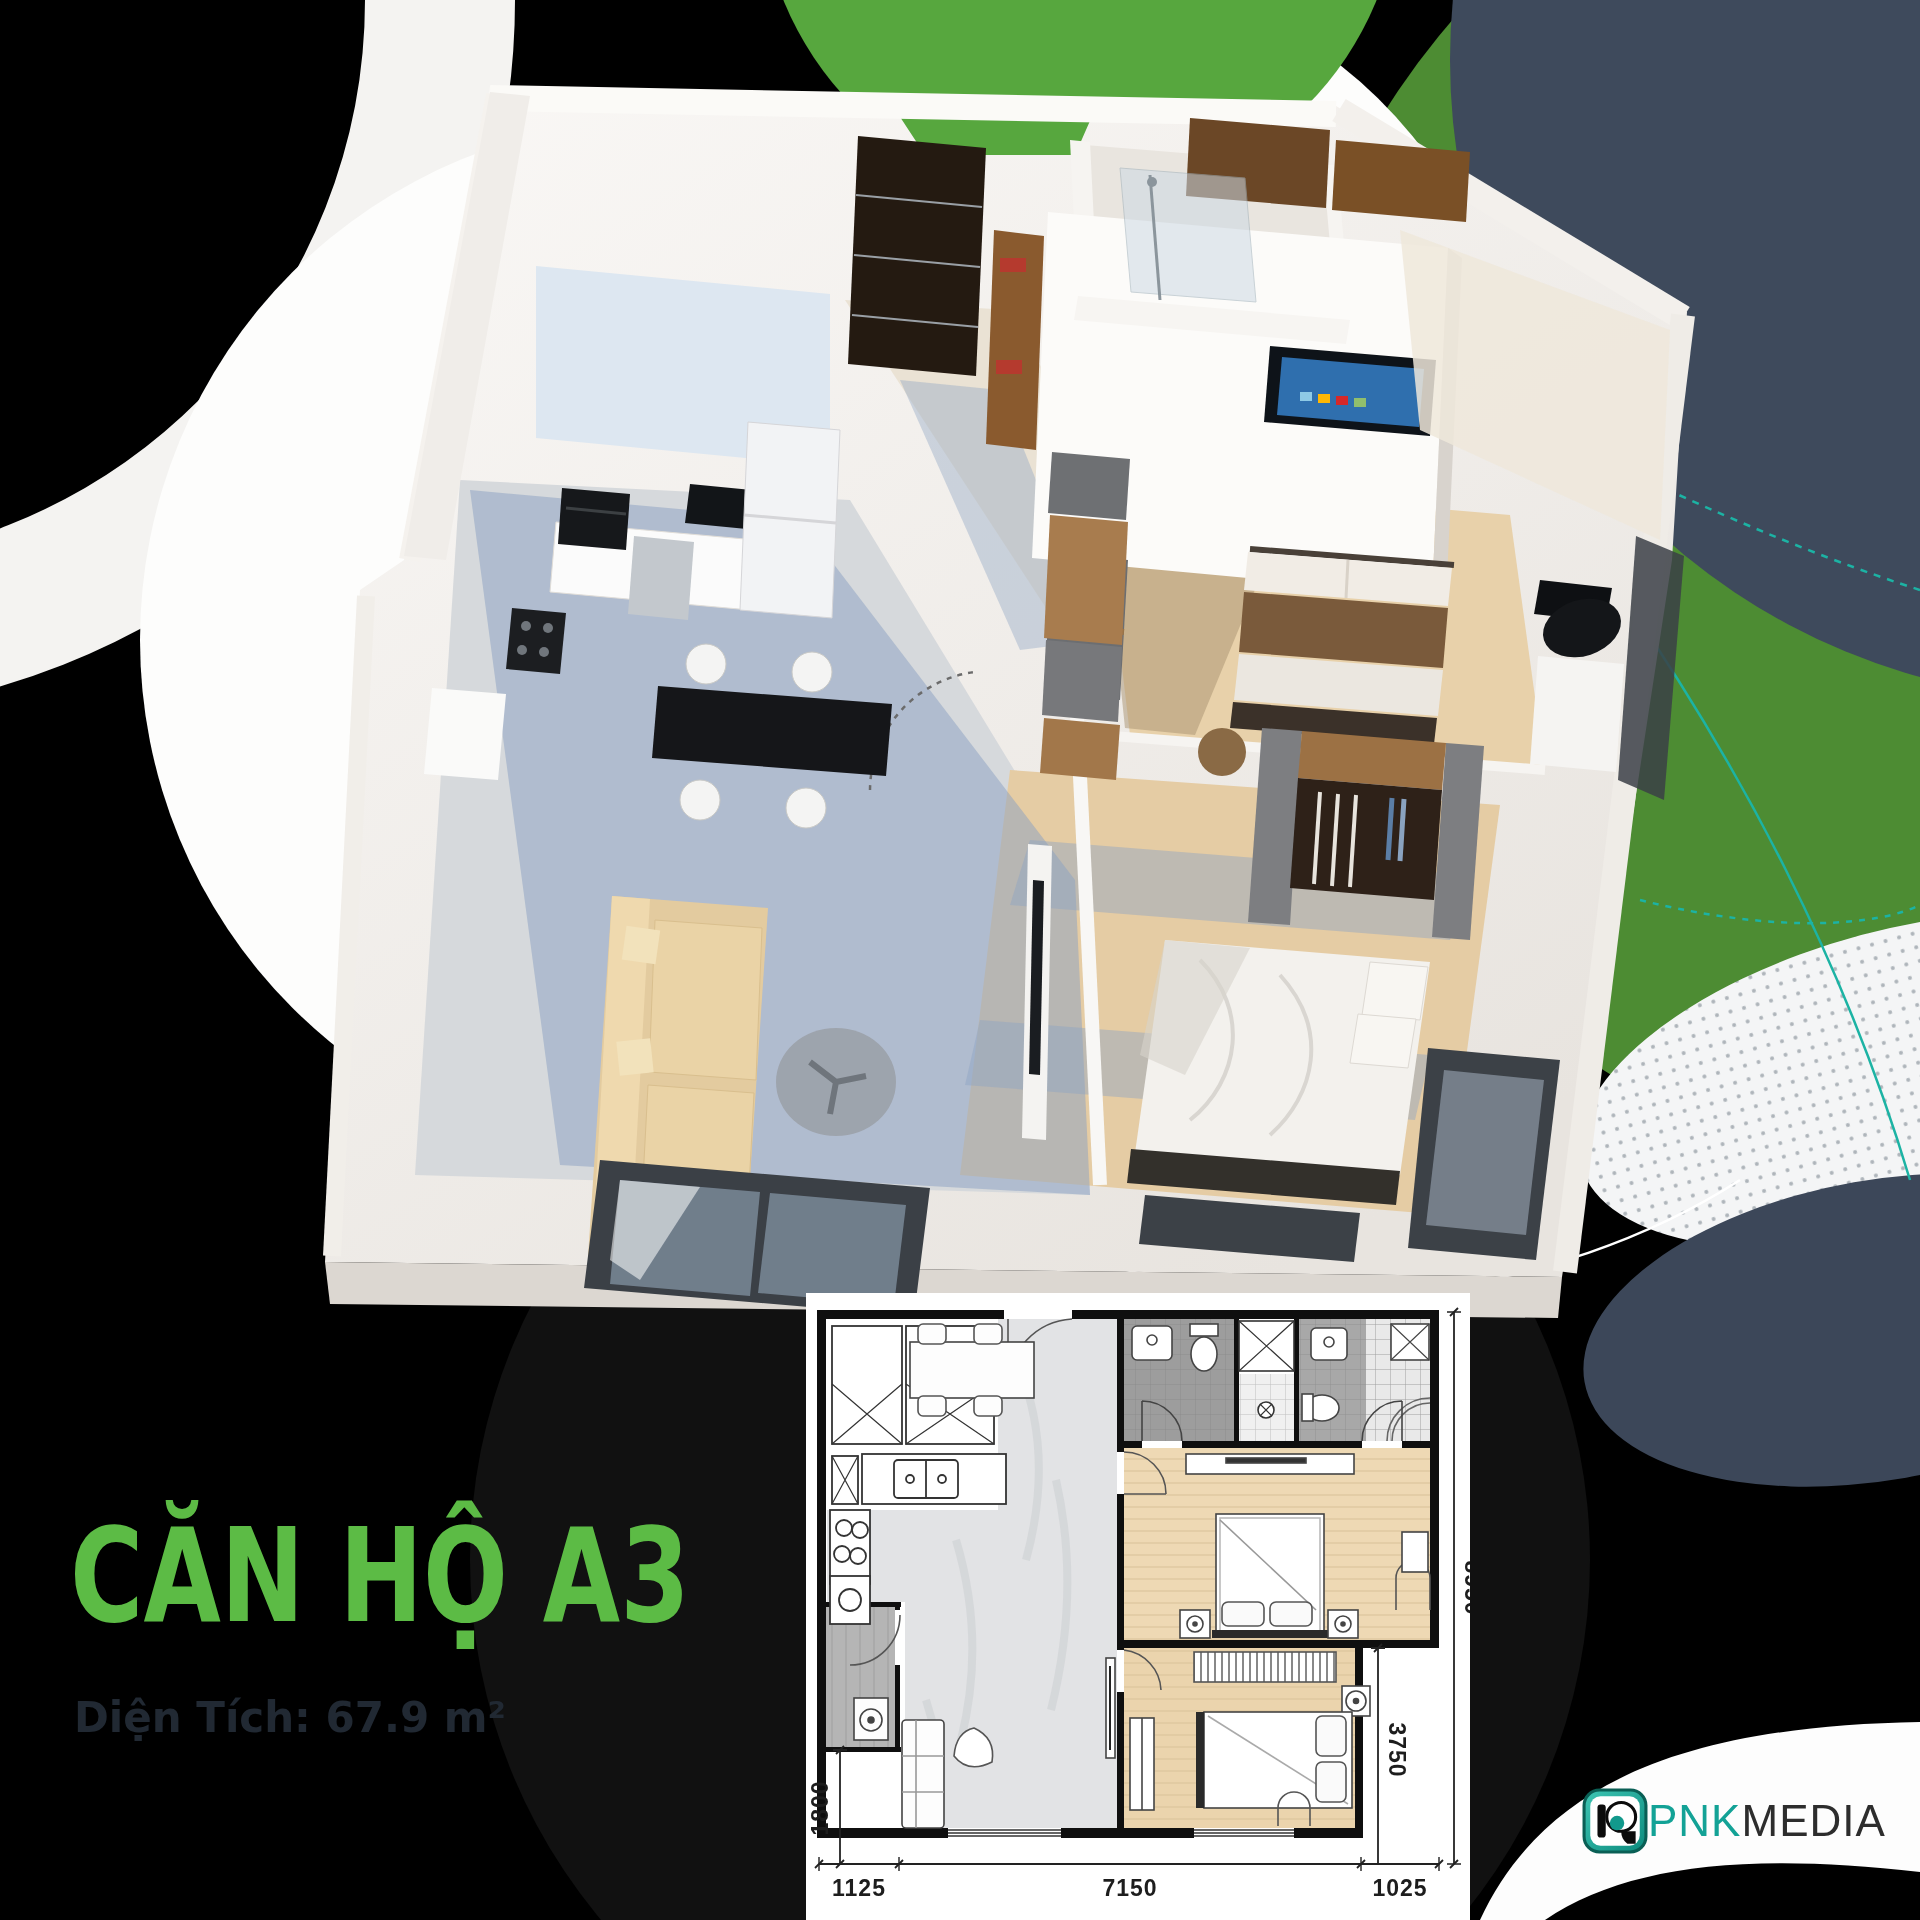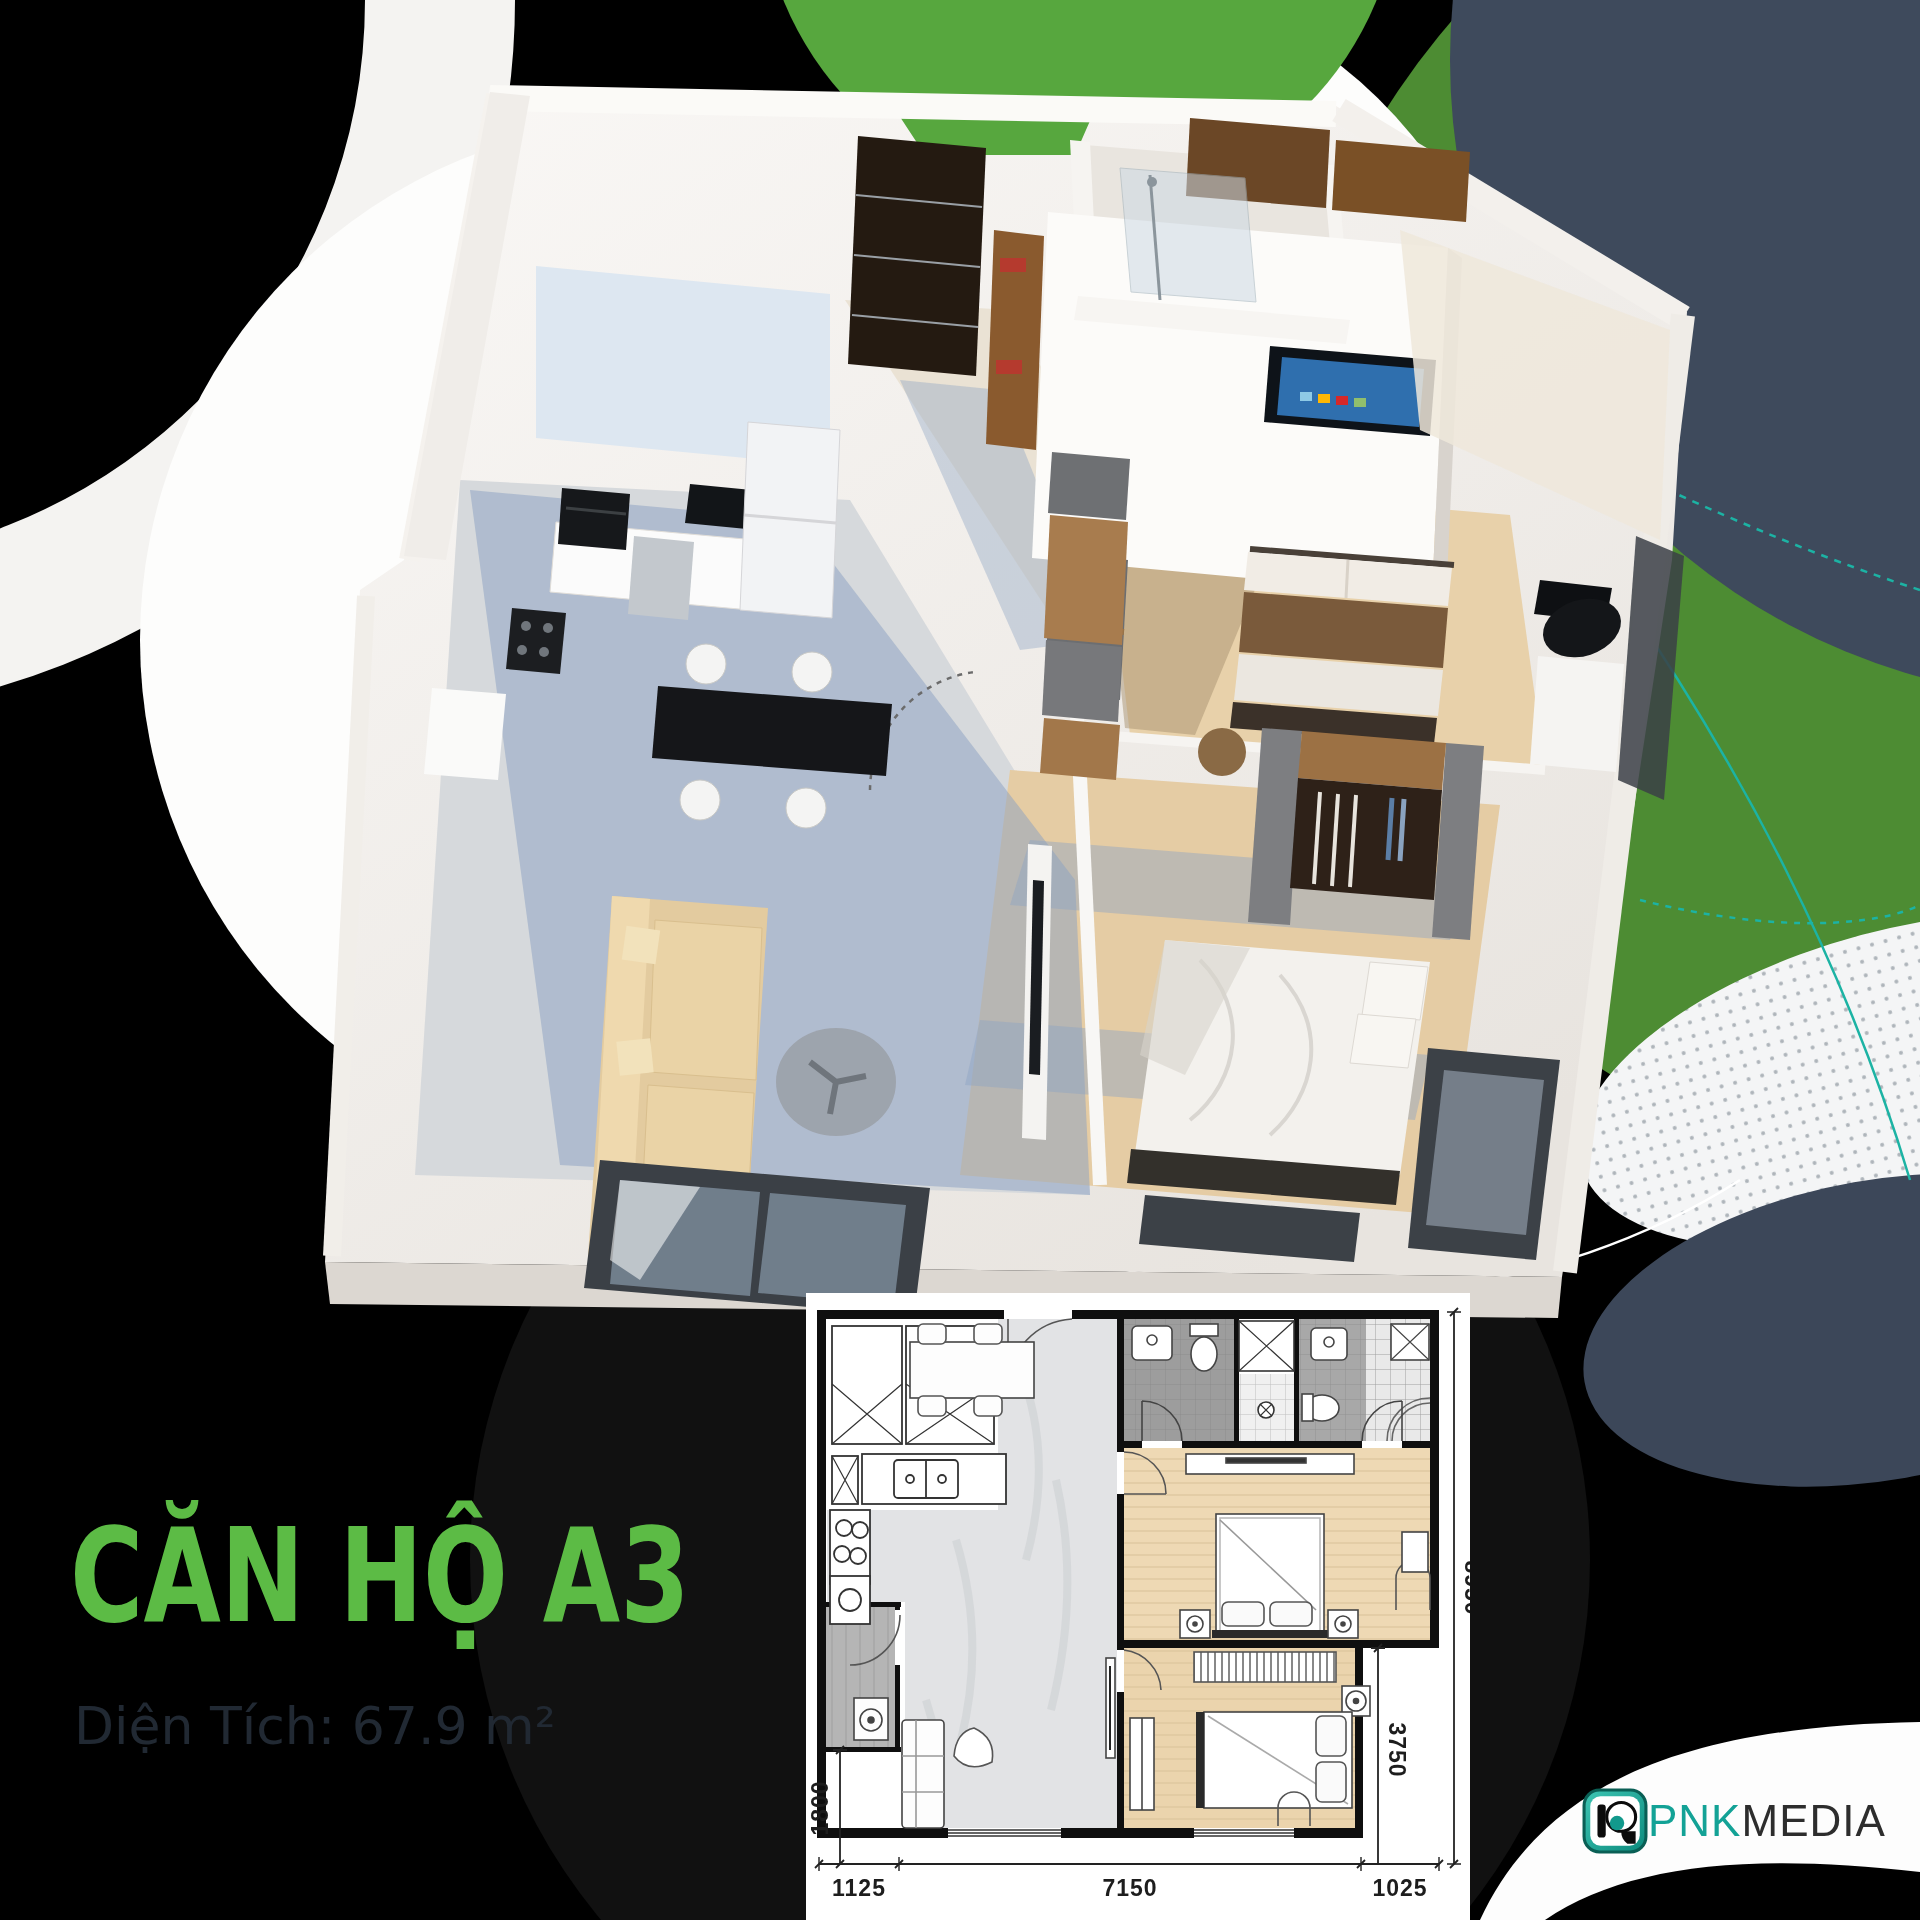--- a/index.html
+++ b/index.html
@@ -3,22 +3,22 @@
 <meta charset="utf-8">
 <style>
   html,body{margin:0;padding:0;background:#000;}
   .canvas{position:relative;width:1920px;height:1920px;background:#000;overflow:hidden;
           font-family:"DejaVu Sans",sans-serif;}
   .layer{position:absolute;left:0;top:0;}
   .plan-svg{position:absolute;left:806px;top:1280px;width:664px;height:640px;}
   .title{position:absolute;left:70px;top:1500px;color:#5cbb45;font-weight:bold;
          font-size:100px;letter-spacing:0px;transform:scaleY(1.30);transform-origin:left top;
          font-family:"DejaVu Sans",sans-serif;white-space:nowrap;}
-  .subtitle{position:absolute;left:74px;top:1682px;color:#212933;font-weight:normal;
-            font-size:52px;line-height:1.7;font-family:"DejaVu Sans",sans-serif;}
+  .subtitle{position:absolute;left:74px;top:1682px;color:#212933;font-weight:bold;
+            font-size:42px;line-height:1.7;font-family:"DejaVu Sans",sans-serif;}
   .logo{position:absolute;left:1582px;top:1788px;display:flex;align-items:center;gap:0;}
   .logo-text{font-family:"Liberation Sans",sans-serif;font-size:44px;letter-spacing:1px;
              font-weight:400;white-space:nowrap;}
   .logo-text .pnk{color:#13a296;}
   .logo-text .media{color:#2d2d2d;}
   text{font-family:"Liberation Sans",sans-serif;}
   .dim{font-size:23px;font-weight:bold;fill:#1d1d1d;letter-spacing:1px;}
 </style>
 </head>
 <body>

